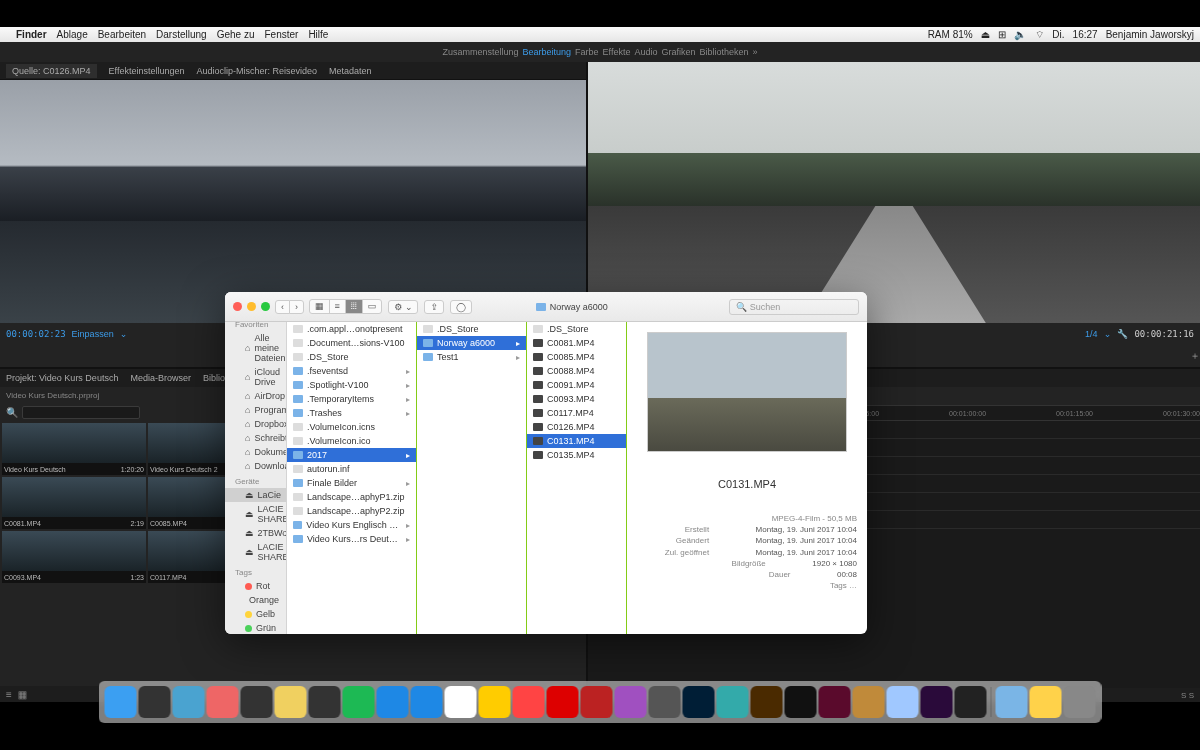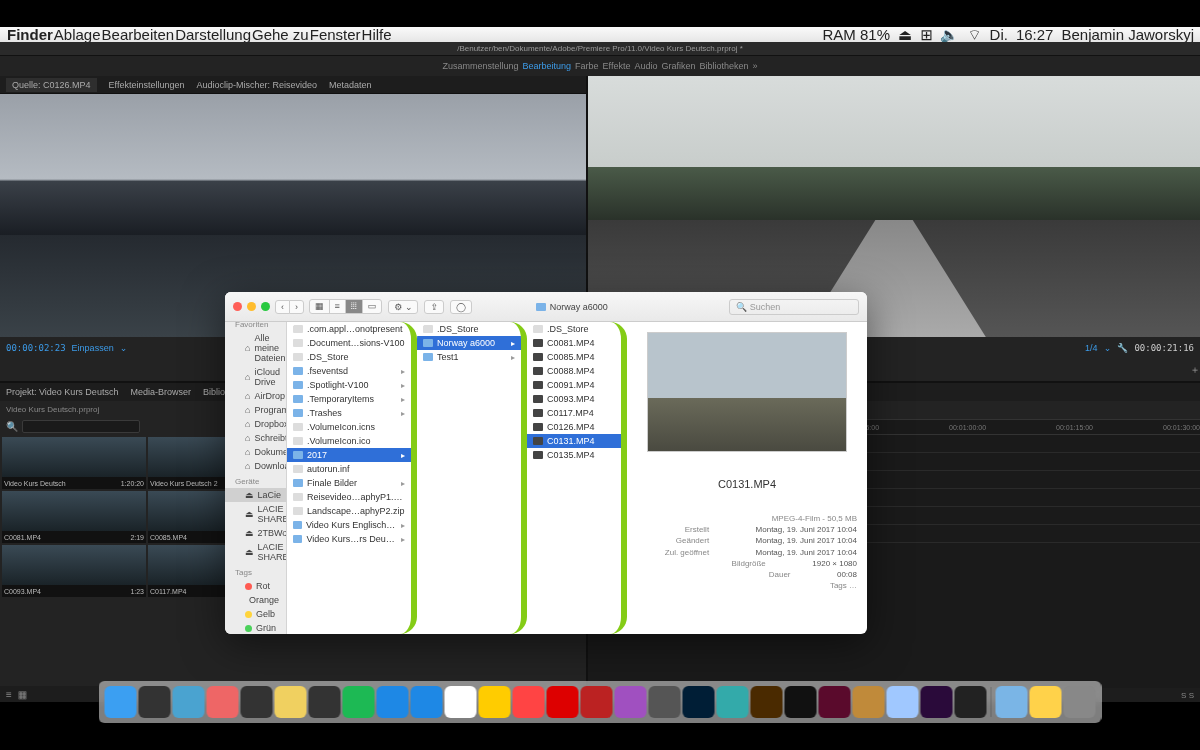--- a/index.html
+++ b/index.html
@@ -1,21 +1,21 @@
 <!DOCTYPE html>
 <html><head>
 <meta charset="utf-8">
 <style>
   * { box-sizing: border-box; margin: 0; padding: 0; font-family: -apple-system, "Helvetica Neue", Arial, sans-serif; }
   body { width: 1200px; height: 750px; background: #000; overflow: hidden; position: relative; font-size: 10px; color: #ccc; }
   .letterbox-top, .letterbox-bottom { position: absolute; left: 0; right: 0; height: 27px; background: #000; }
   .letterbox-top { top: 0; } .letterbox-bottom { bottom: 0; }
 
   
-  .mac-menu { position: absolute; top: 27px; left: 0; right: 0; height: 15px; background: linear-gradient(#fafafa,#e6e6e6); display: flex; align-items: center; padding: 0 6px; color: #222; font-size: 15px; gap: 1px; }
+  .mac-menu { position: absolute; top: 27px; left: 0; right: 0; height: 15px; background: linear-gradient(#fafafa,#e6e6e6); display: flex; align-items: center; padding: 0 6px; color: #222; font-size: 10px; gap: 10px; }
   .mac-menu .right { margin-left: auto; display: flex; gap: 8px; align-items: center; }
   .apple { font-size: 11px; }
 
   
   .pp { position: absolute; top: 42px; left: 0; right: 0; bottom: 48px; background: #1f1f1f; display: flex; flex-direction: column; }
   .pp-title { height: 14px; background: #2a2a2a; color: #999; font-size: 8px; text-align: center; line-height: 14px; border-bottom: 1px solid #111;}
   .pp-tabs { height: 20px; background: #232323; display: flex; gap: 4px; align-items: center; justify-content: center; font-size: 9px; color: #888; }
   .pp-tabs span { cursor: pointer; }
   .pp-tabs .active { color: #3c9be8; }
 
@@ -67,21 +67,21 @@
   .tb-traffic span{width:9px;height:9px;border-radius:50%;}
   .tb-btn{border:1px solid #ccc;background:#fafafa;border-radius:3px;padding:1px 5px;color:#555;cursor:pointer;font-size:9px;}
   .tb-seg{display:flex;}
   .tb-seg .tb-btn{border-radius:0;margin-left:-1px;}
   .tb-seg .tb-btn:first-child{border-radius:3px 0 0 3px;}
   .tb-seg .tb-btn:last-child{border-radius:0 3px 3px 0;}
   .tb-seg .tb-btn.act{background:#888;color:#fff;}
   .tb-title{flex:0 0 auto;margin:0 auto;display:flex;align-items:center;gap:4px;color:#444;}
   .tb-search{width:130px;border:1px solid #ccc;border-radius:3px;padding:2px 6px;color:#999;font-size:9px;margin-left:auto;}
   .cols{flex:1;display:flex;margin-top:30px;overflow:hidden;}
-  .col{border-right:6px solid #84cc16;overflow-y:auto;border-radius:17px;}
+  .col{border-right:1px solid #84cc16;overflow-y:auto;}
   .col .row{padding:2px 6px;display:flex;align-items:center;gap:4px;cursor:pointer;white-space:nowrap;color:#333;}
   .col .row.sel{background:#2f6fd8;color:#fff;}
   .col .row .chev{margin-left:auto;color:#999;font-size:8px;}
   .col .row.sel .chev{color:#fff;}
   .fi{width:10px;height:8px;background:#7bb3e8;border-radius:1px;display:inline-block;}
   .fi.file{background:#ddd;}
   .fi.mov{background:#444;}
   .preview{width:240px;display:flex;flex-direction:column;align-items:center;padding:10px;gap:6px;}
   .preview .pimg{width:200px;height:120px;background:linear-gradient(#b8c4cc 0%,#b8c4cc 55%,#6a6a5a 55%,#4a4a40 100%);border:1px solid #ccc;}
   .preview .pname{font-size:11px;color:#333;margin-top:20px;}
@@ -119,21 +119,20 @@
     <span>⊞</span>
     <span>🔈</span>
     <span>⌔</span>
     <span>Di.</span>
     <span>16:27</span>
     <span>Benjamin Jaworskyj</span>
   </div>
 </div>
 
 <div class="pp">
-  <div class="pp-title">/Benutzer/ben/Dokumente/Adobe/Premiere Pro/11.0/Video Kurs Deutsch.prproj *</div>
   <div class="pp-tabs">
     <span>Zusammenstellung</span>
     <span class="active">Bearbeitung</span>
     <span>Farbe</span>
     <span>Effekte</span>
     <span>Audio</span>
     <span>Grafiken</span>
     <span>Bibliotheken</span>
     <span>»</span>
   </div>
@@ -454,21 +453,21 @@
             <span class="fi file"></span>
             <span style="overflow:hidden;text-overflow:ellipsis">autorun.inf</span>
           </div>
           <div class="row">
             <span class="fi "></span>
             <span style="overflow:hidden;text-overflow:ellipsis">Finale Bilder</span>
             <span class="chev">▸</span>
           </div>
           <div class="row">
             <span class="fi file"></span>
-            <span style="overflow:hidden;text-overflow:ellipsis">Reisevideo…aphyP1.zip</span>
+            <span style="overflow:hidden;text-overflow:ellipsis">Landscape…aphyP1.zip</span>
           </div>
           <div class="row">
             <span class="fi file"></span>
             <span style="overflow:hidden;text-overflow:ellipsis">Landscape…aphyP2.zip</span>
           </div>
           <div class="row">
             <span class="fi "></span>
             <span style="overflow:hidden;text-overflow:ellipsis">Video Kurs Englisch Final</span>
             <span class="chev">▸</span>
           </div>

